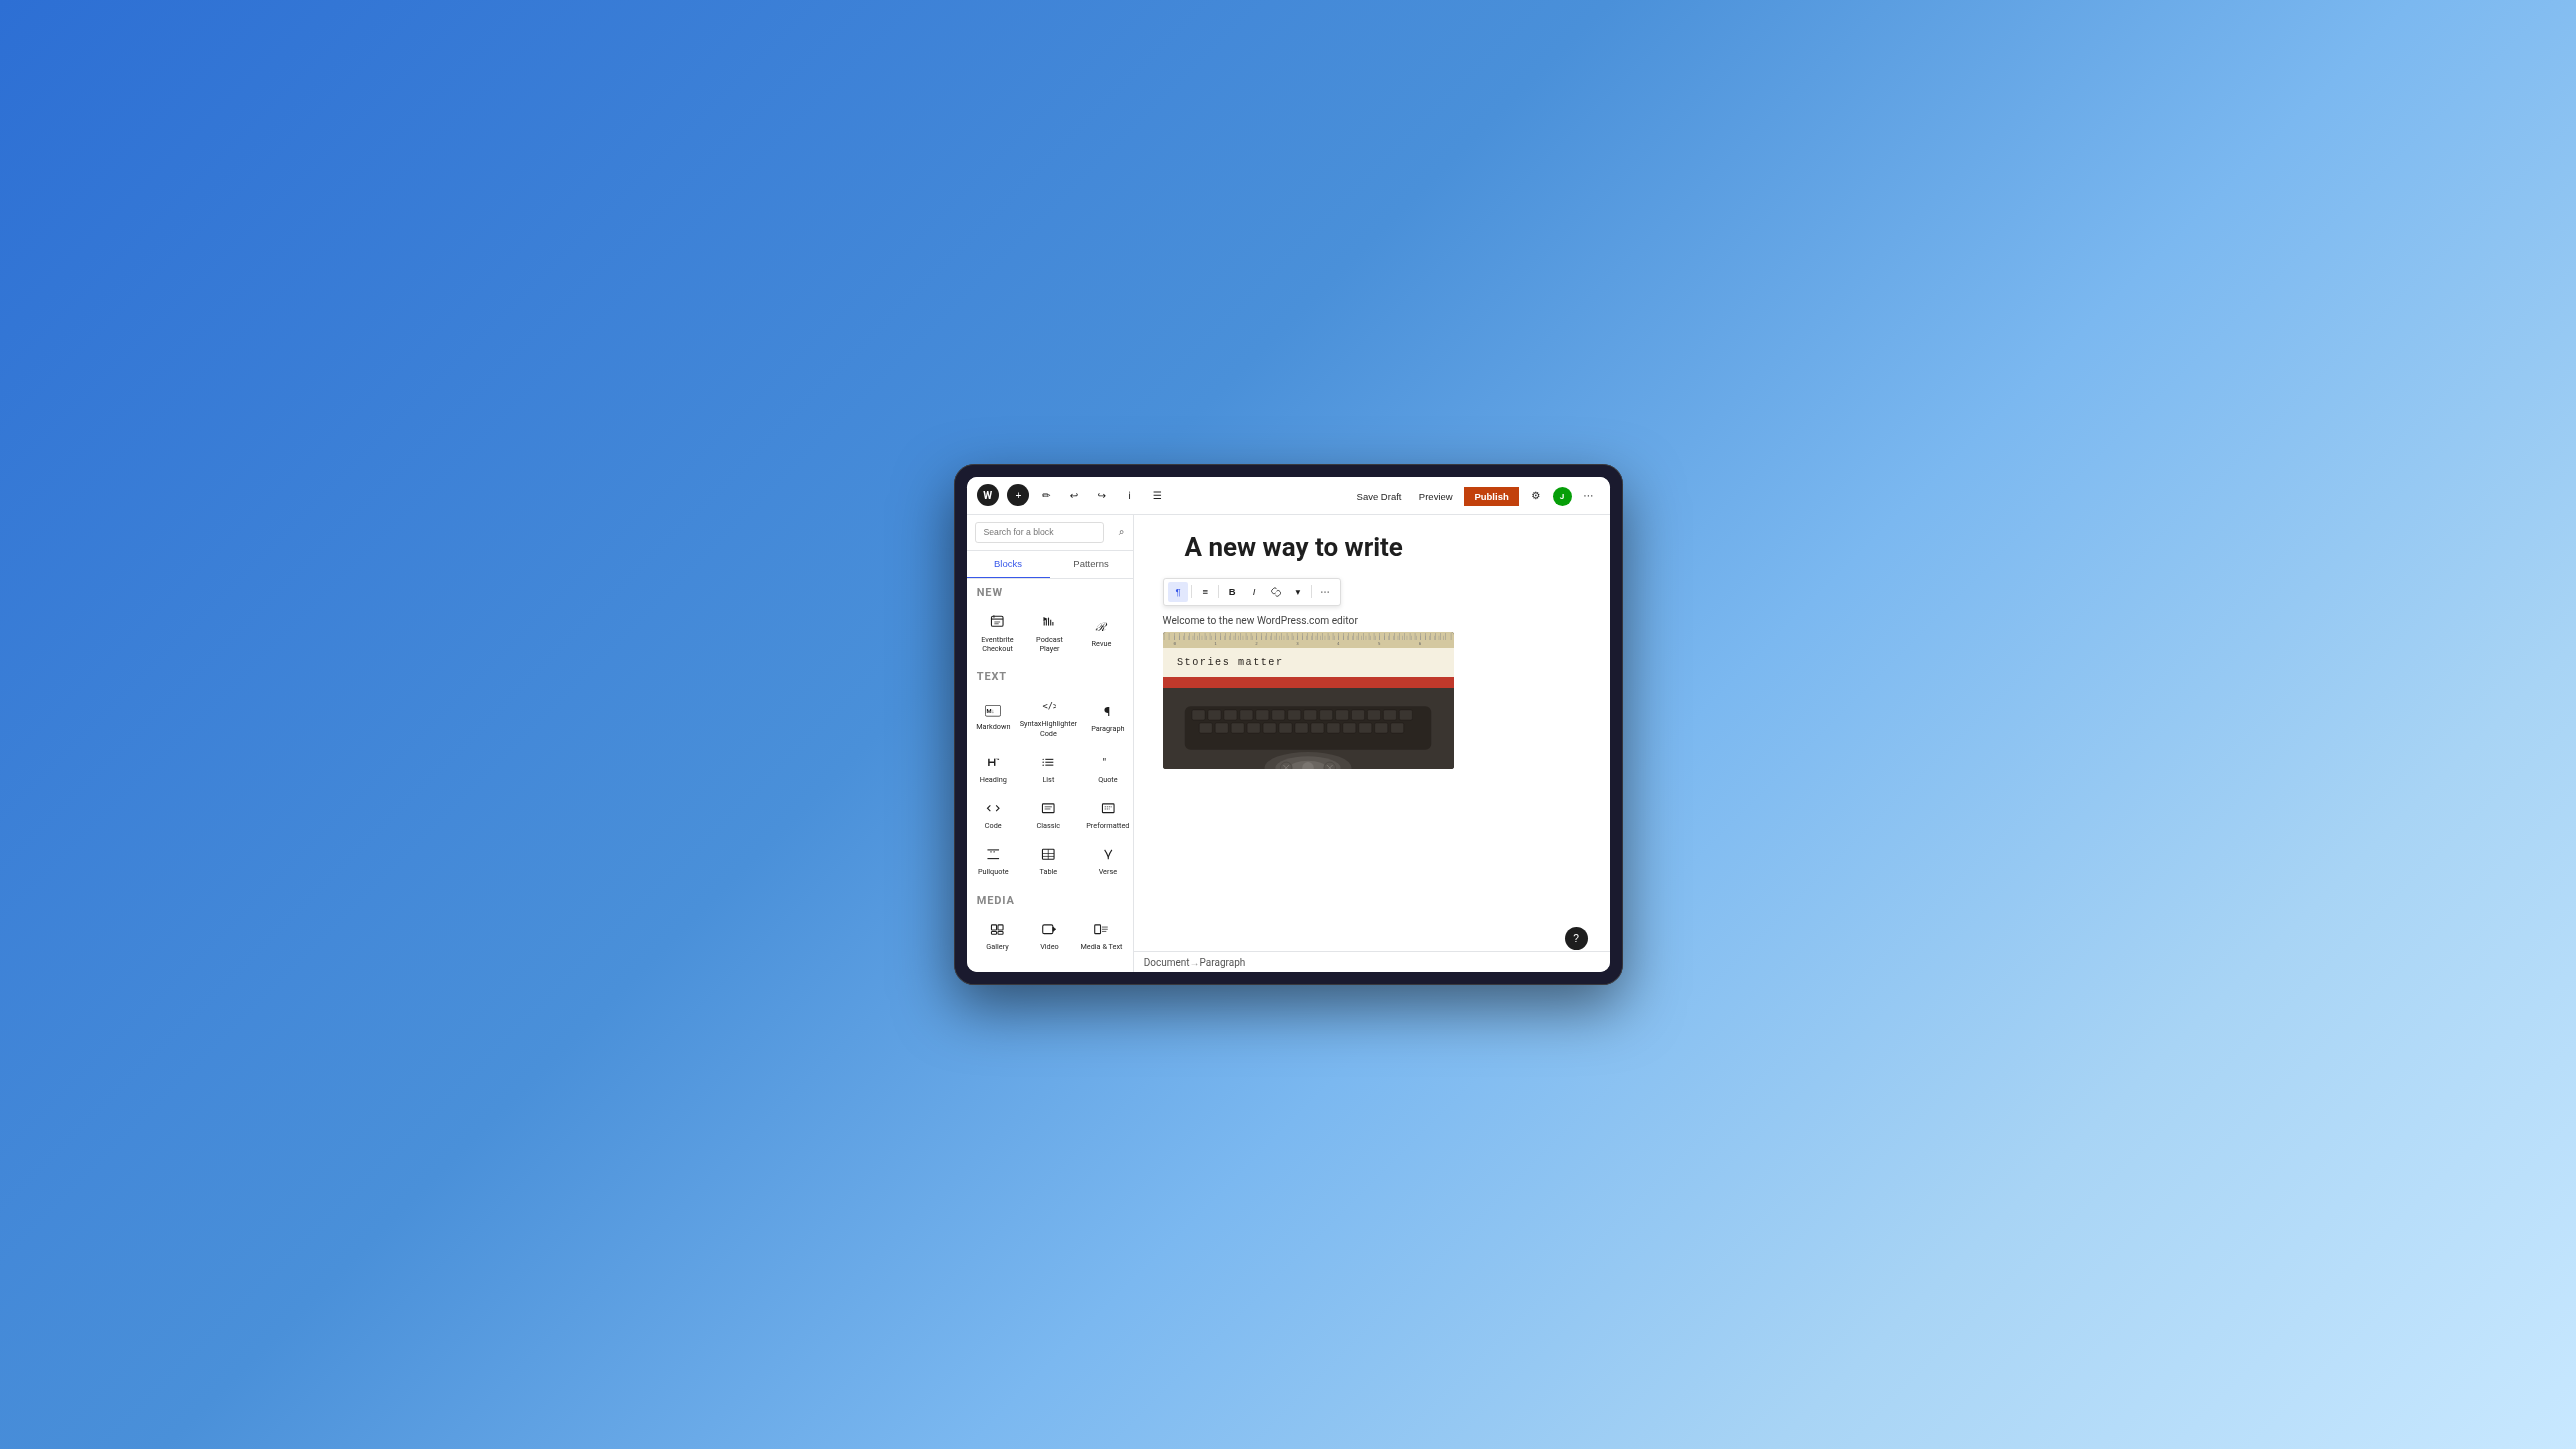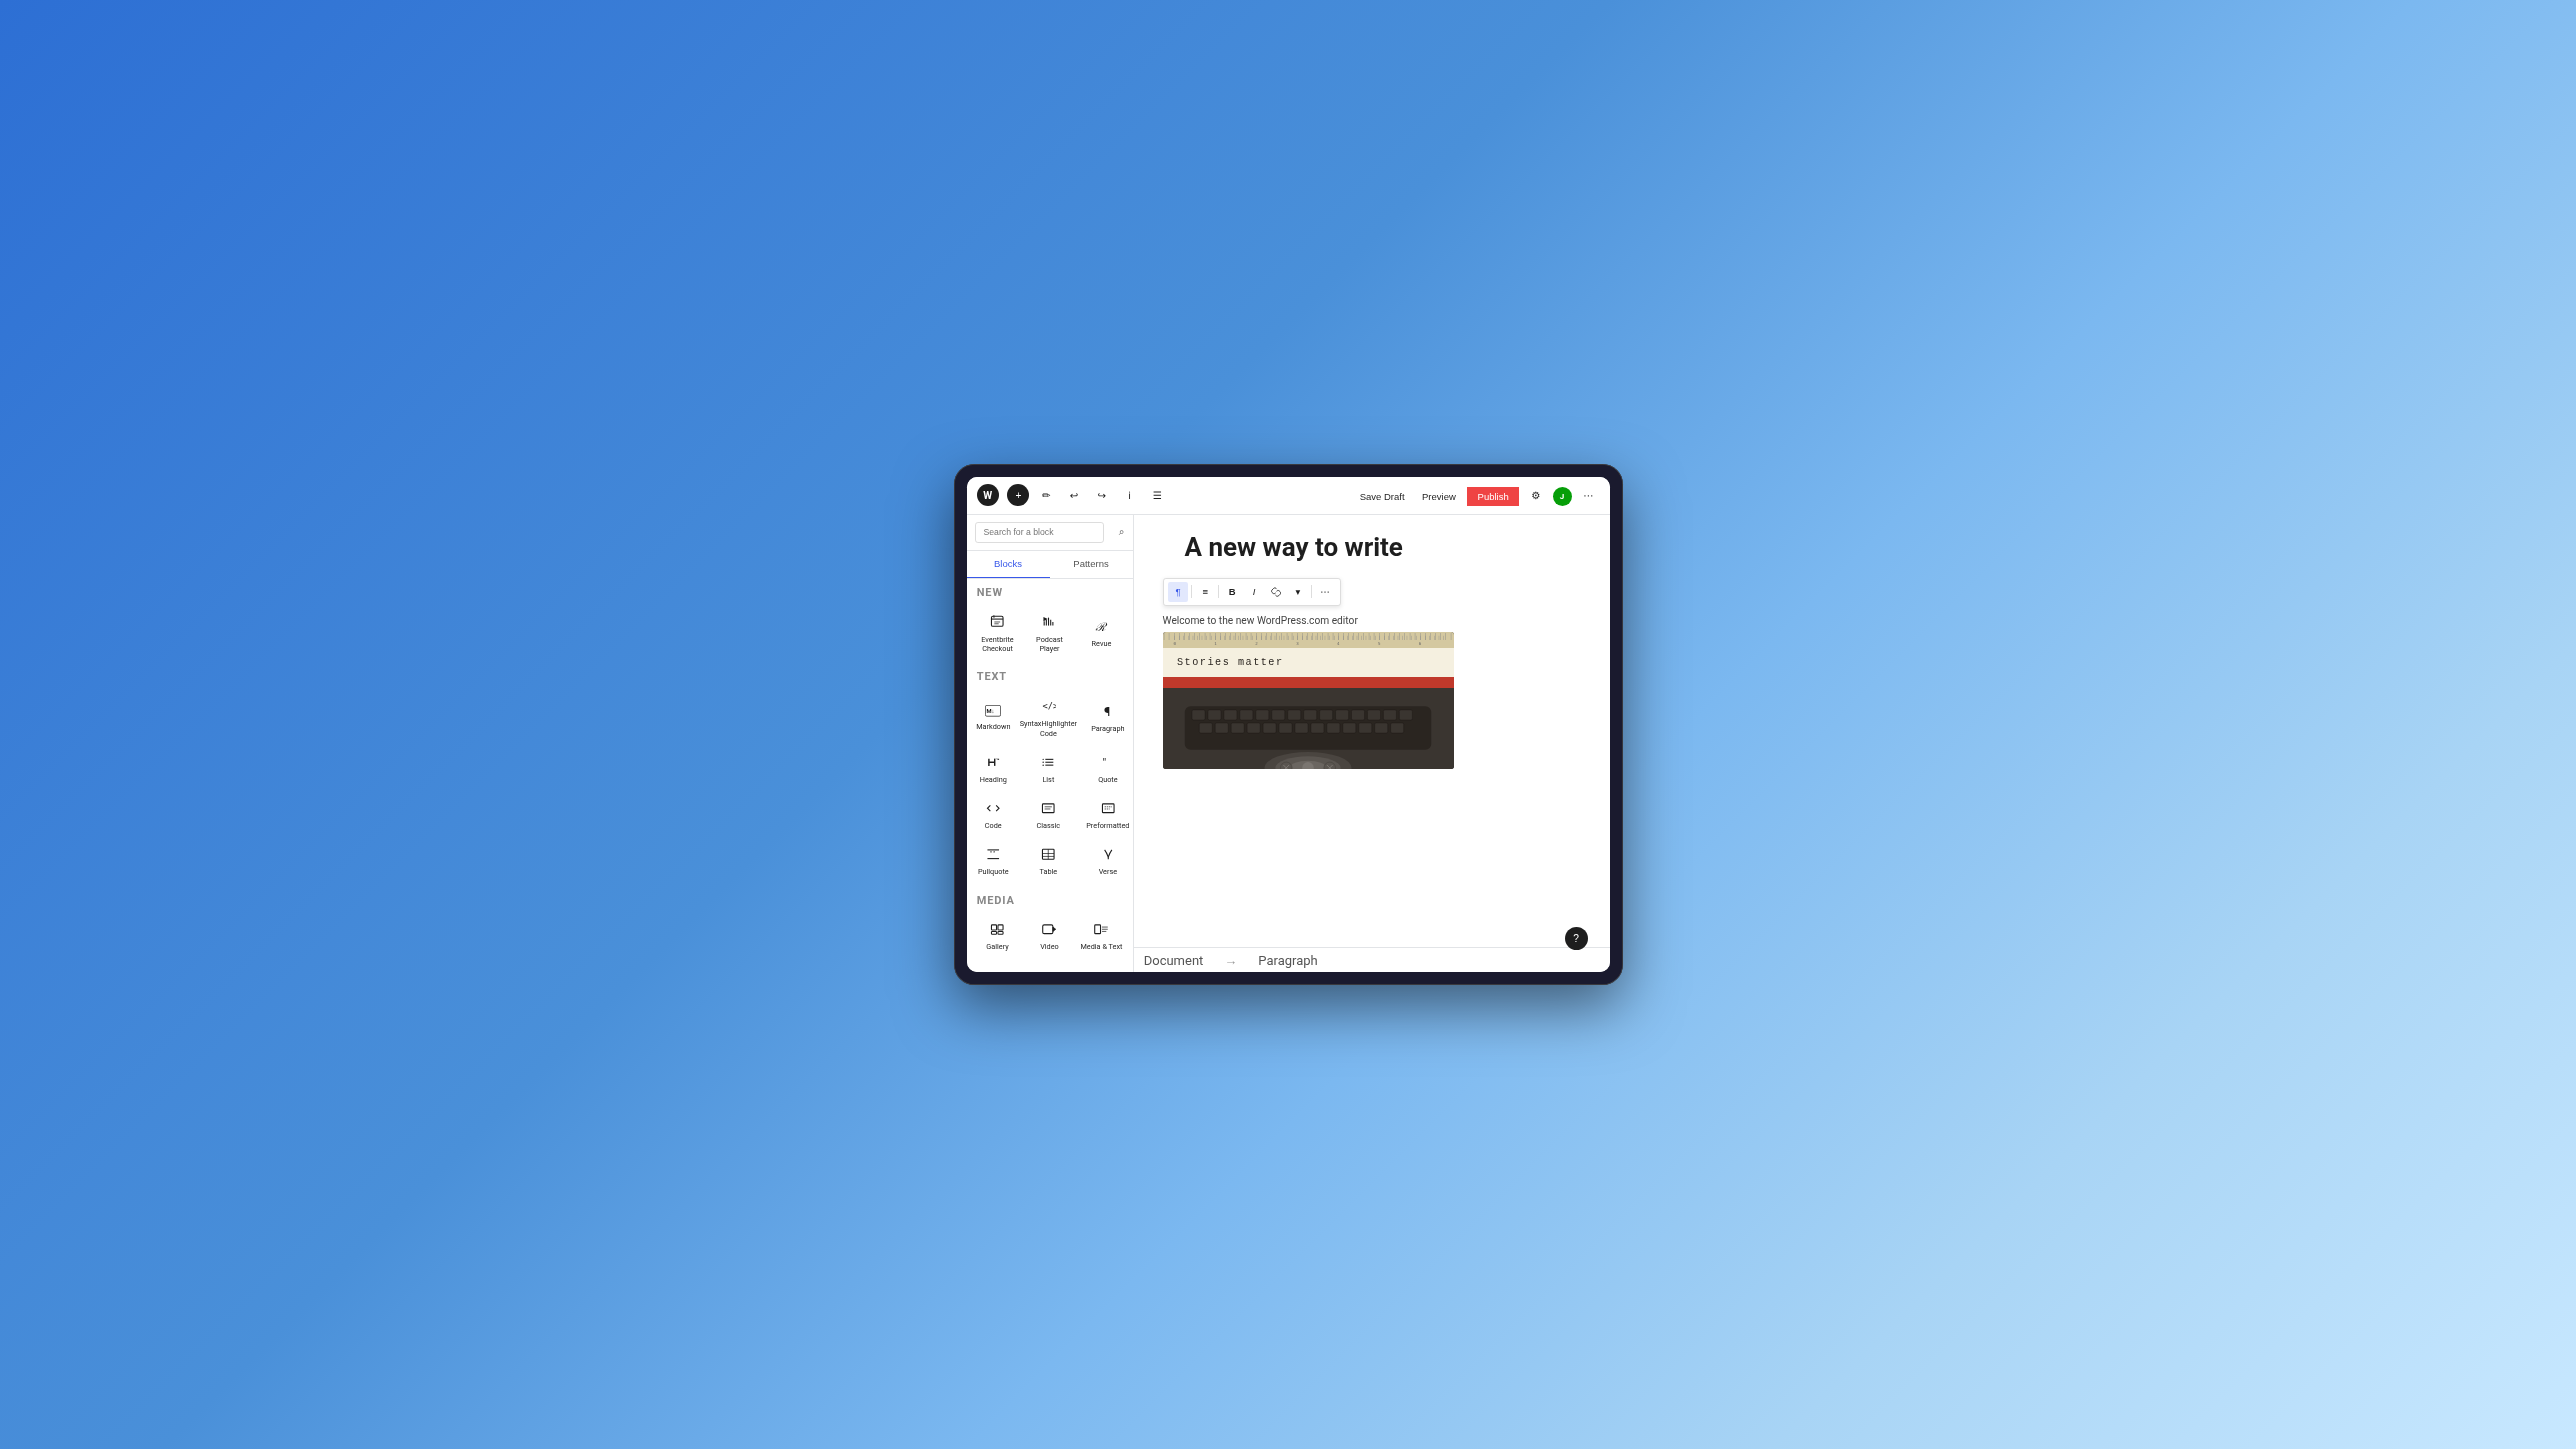--- a/index.html
+++ b/index.html
@@ -99,27 +99,27 @@
     .btn-preview {
       background: transparent;
       border: none;
       cursor: pointer;
       font-size: 9.5px;
       color: #1e1e1e;
       padding: 4.4px 5.8px;
     }
 
     .btn-publish {
-      background: #ef4444;
+      background: #c2410c;
       color: #fff;
       border: none;
       border-radius: 0;
       padding: 4.4px 10.2px;
       font-size: 9.5px;
-      font-weight: 400;
+      font-weight: 700;
       cursor: pointer;
     }
 
     .toolbar-icon-btn {
       width: 22px;
       height: 22px;
       border: none;
       background: transparent;
       cursor: pointer;
       border-radius: 2.9px;
@@ -377,27 +377,27 @@
       align-items: center;
       justify-content: center;
       min-height: 109px;
       position: relative;
     }
 
     
     .bottom-bar {
       padding: 4.4px 10.2px;
       border-top: 0.7px solid #e2e4e7;
-      font-size: 13px;
+      font-size: 10px;
       color: #555;
       background: #fff;
       flex-shrink: 0;
       display: flex;
       align-items: center;
-      gap: 21px;
+      gap: 0;
     }
 
     .breadcrumb-item {
       cursor: pointer;
       color: #555;
     }
 
     .breadcrumb-arrow {
       color: #999;
     }

